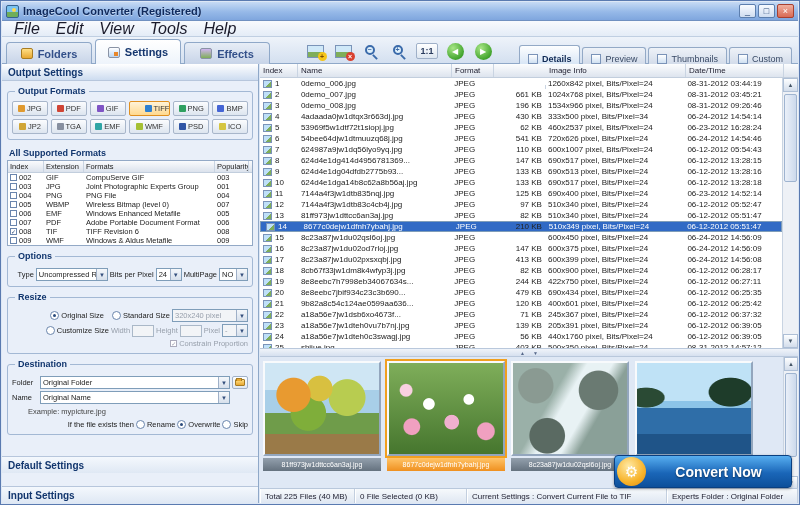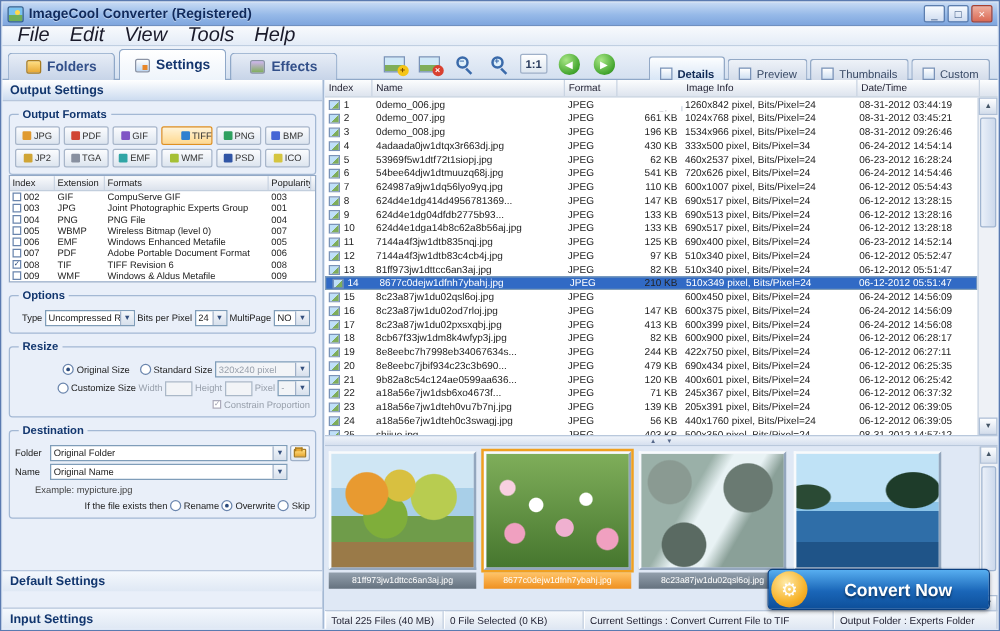--- a/index.html
+++ b/index.html
@@ -262,20 +262,21 @@
             <span class="fico"></span>
             <span>PSD</span>
           </div>
           <div class="fmt-btn">
             <span class="fico"></span>
             <span>ICO</span>
           </div>
         </div>
     </div>
 
+    <div class="sf-label">All Supported Formats</div>
     <div class="fmt-table">
       <div class="ft-head">
           <span class="fc c0">Index</span>
           <span class="fc c1">Extension</span>
           <span class="fc c2">Formats</span>
           <span class="fc c3">Popularity</span>
         </div>
       <div class="ft-body">
           <div class="ft-row">
             <span class="fc c0">
@@ -766,16 +767,16 @@
     <div class="convert-btn">
       <span class="cn-badge">⚙</span>
       <span class="cn-label">Convert Now</span>
     </div>
   </div>
 
   <div class="statusbar">
       <div class="seg s0">Total 225 Files (40 MB)</div>
       <div class="seg s1">0 File Selected (0 KB)</div>
       <div class="seg s2">Current Settings : Convert Current File to TIF</div>
-      <div class="seg s3">Output Folder : Experts Folder</div>
+      <div class="seg s3">Experts Folder : Original Folder</div>
     </div>
 
 </div>
 
 </body></html>

